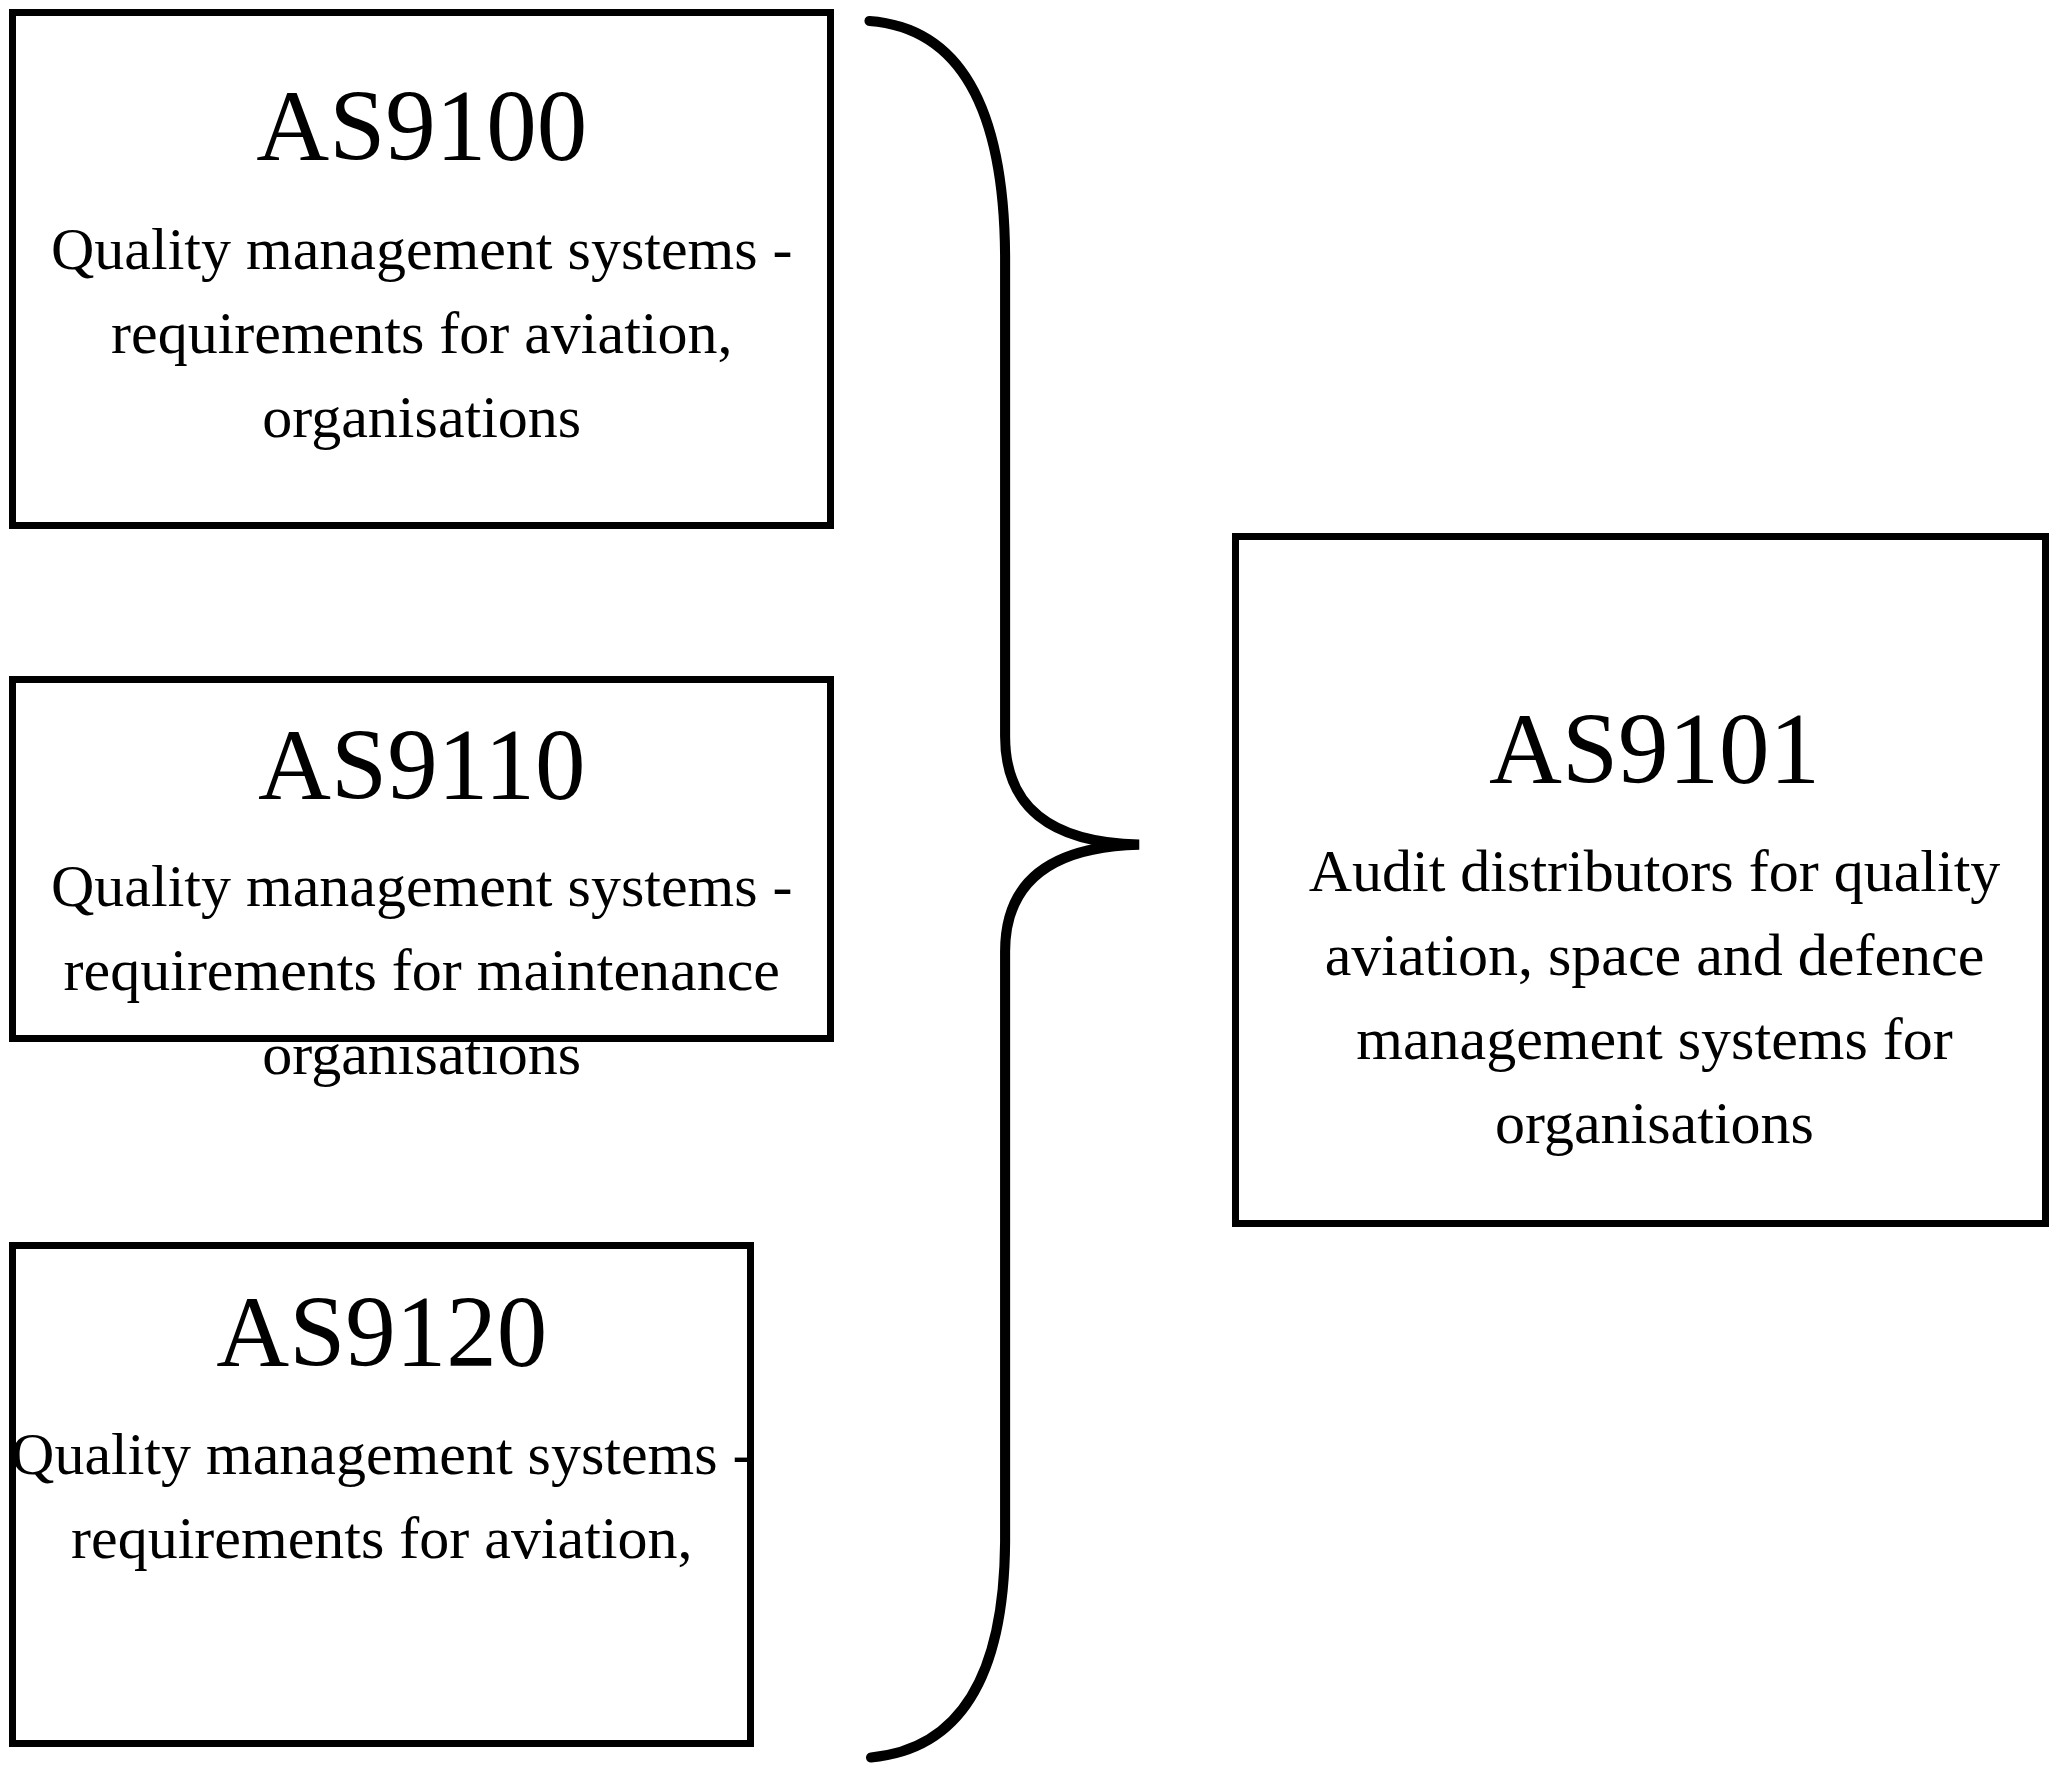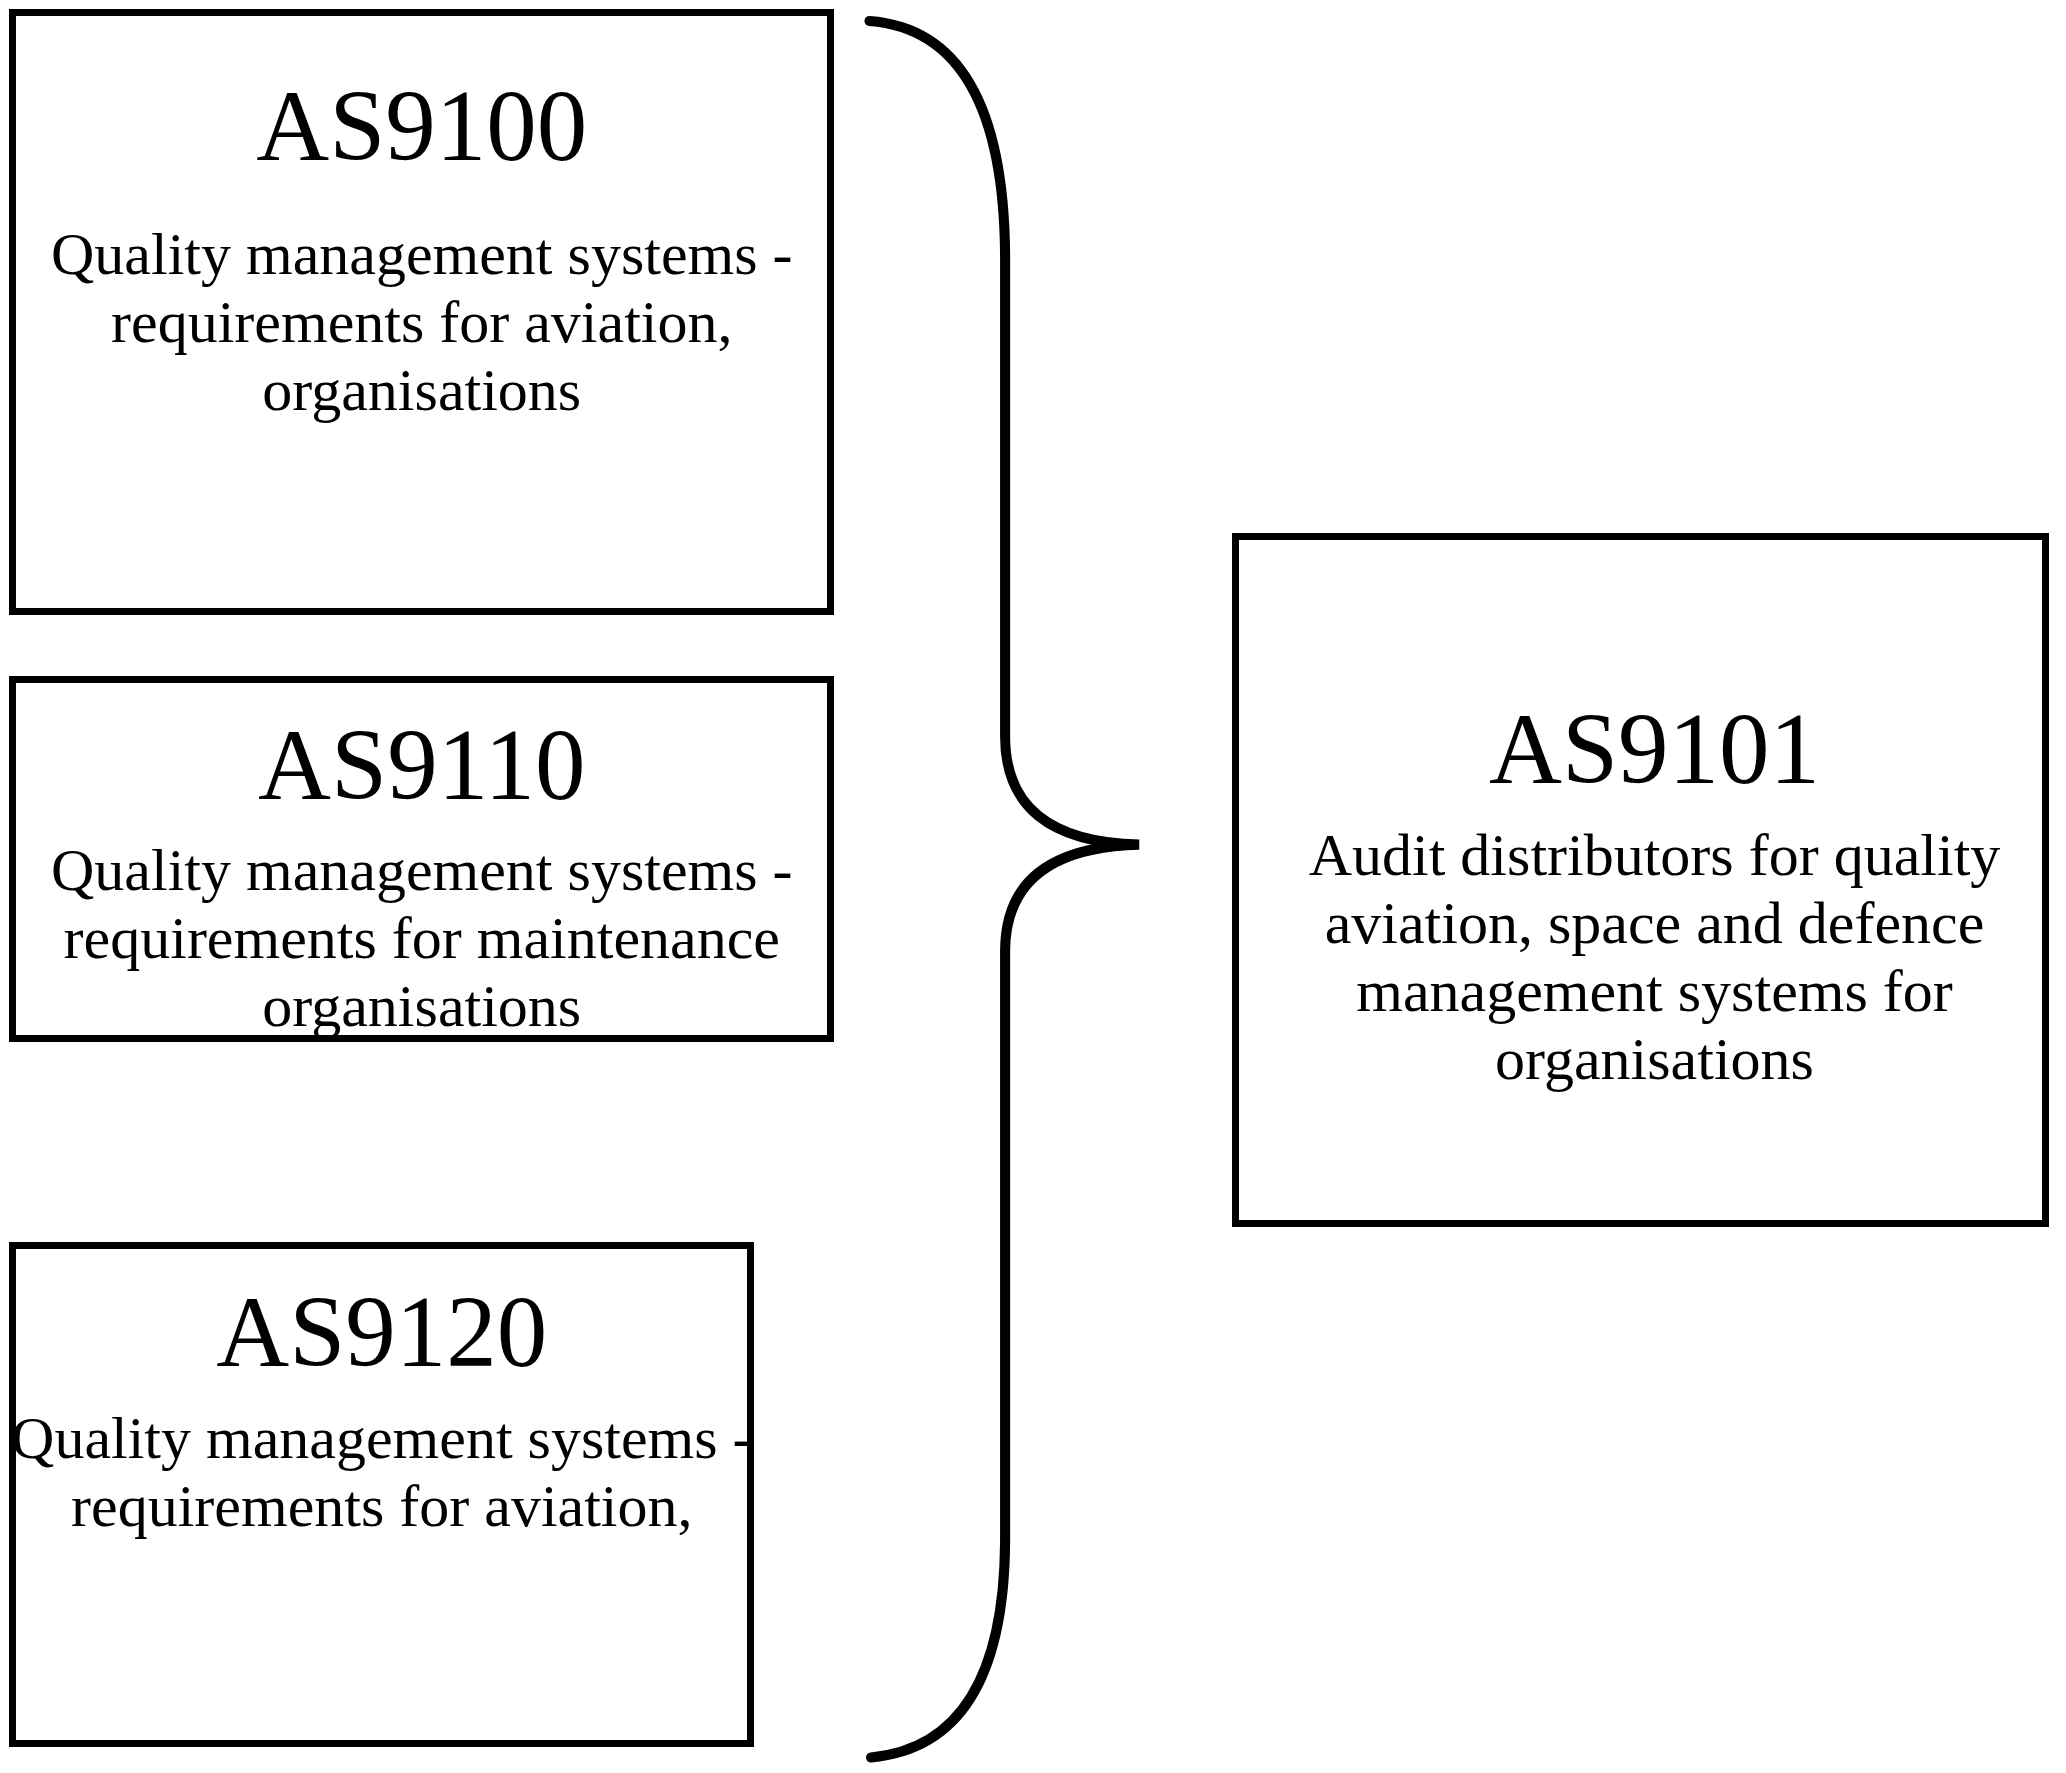--- a/index.html
+++ b/index.html
@@ -32,23 +32,24 @@
     white-space: nowrap;
     font-weight: normal;
   }
   .box-body {
     margin-top: 9.3px;
   }
   .body-line {
     font-size: 60px;
     line-height: 68px;
     white-space: nowrap;
+    margin-top: 16px;
   }
   
-  #box-as9100 { left: 9.3px;   top: 9.3px;   width: 825px; height: 606px; padding-top: 47px; gap: 21px; }
+  #box-as9100 { left: 9.3px;   top: 9.3px;   width: 825px; height: 520px; padding-top: 47px; }
   #box-as9110 { left: 9.3px;   top: 676px;  width: 825px; height: 366px; padding-top: 19px; }
   #box-as9110 .box-body { margin-top: 7.7px; }
   #box-as9120 { left: 9.3px;   top: 1242px; width: 745px; height: 505px; padding-top: 20px; }
   #box-as9101 { left: 1232px; top: 533px;  width: 817px; height: 694px; padding-top: 146px; padding-left: 28px; }
   #brace-svg {
     position: absolute;
     left: 0;
     top: 0;
     width: 2066px;
     height: 1773px;

